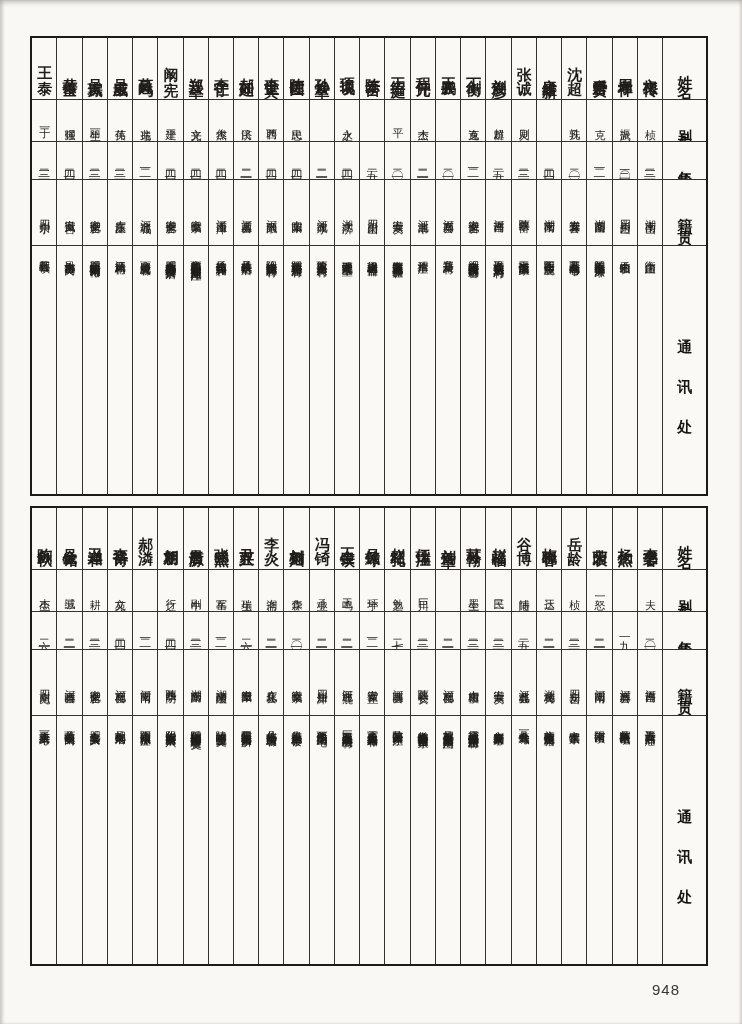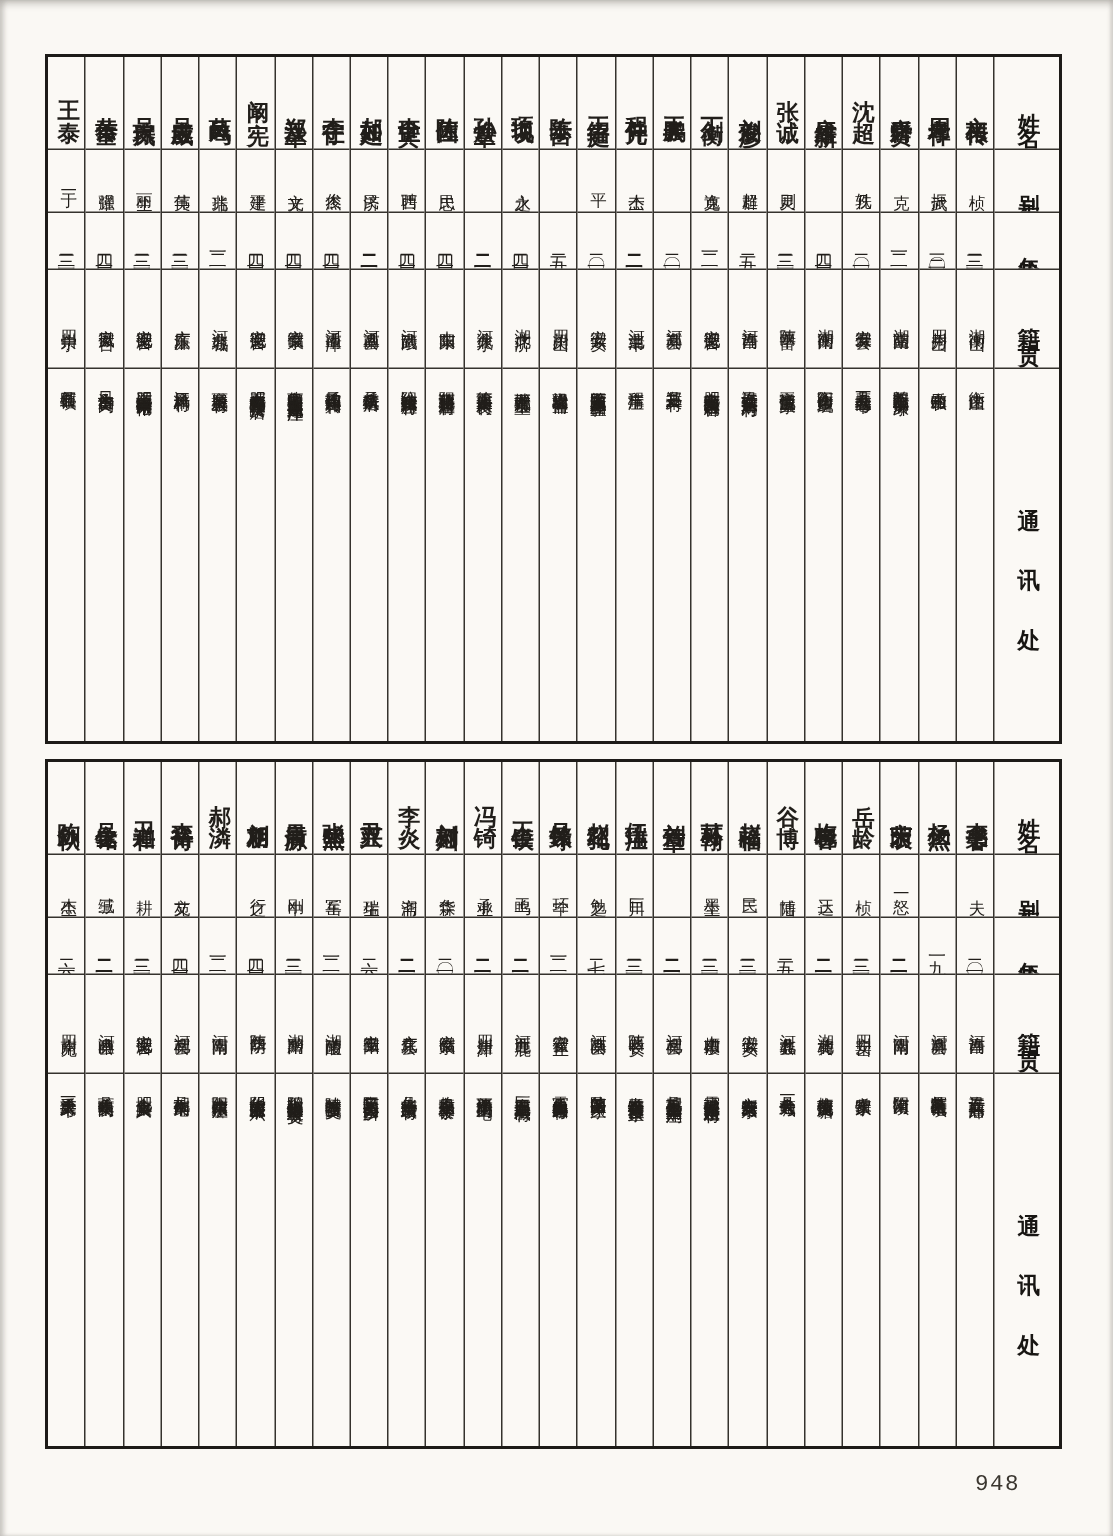--- a/index.html
+++ b/index.html
@@ -65,21 +65,21 @@
   .header-col .name-cell .vtext    { font-size:15px; letter-spacing:10px; padding-top:8px; }
   .header-col .alias-cell .vtext   { font-size:14px; letter-spacing:4px;  padding-top:3px; }
   .header-col .age-cell .vtext     { font-size:14px; letter-spacing:2px;  padding-top:2px; }
   .header-col .native-cell .vtext  { font-size:15px; letter-spacing:12px; padding-top:10px; }
   .header-col .address-cell { align-items:center; padding-top:0; }
   .header-col .address-cell .vtext { font-size:15px; letter-spacing:40px; padding-top:34px; }
 
   .page-number {
     position:absolute; top:981px; right:62px;
     font-size:15px; color:#3a362f; letter-spacing:1px;
-    font-family:Liberation Mono, monospace;
+    font-family:Liberation Sans, sans-serif;
   }
 </style>
 </head>
 <body>
 
 <div class="page">
 
   <div class="roster top">
     <div class="col header-col">
       <div class="cell name-cell">

